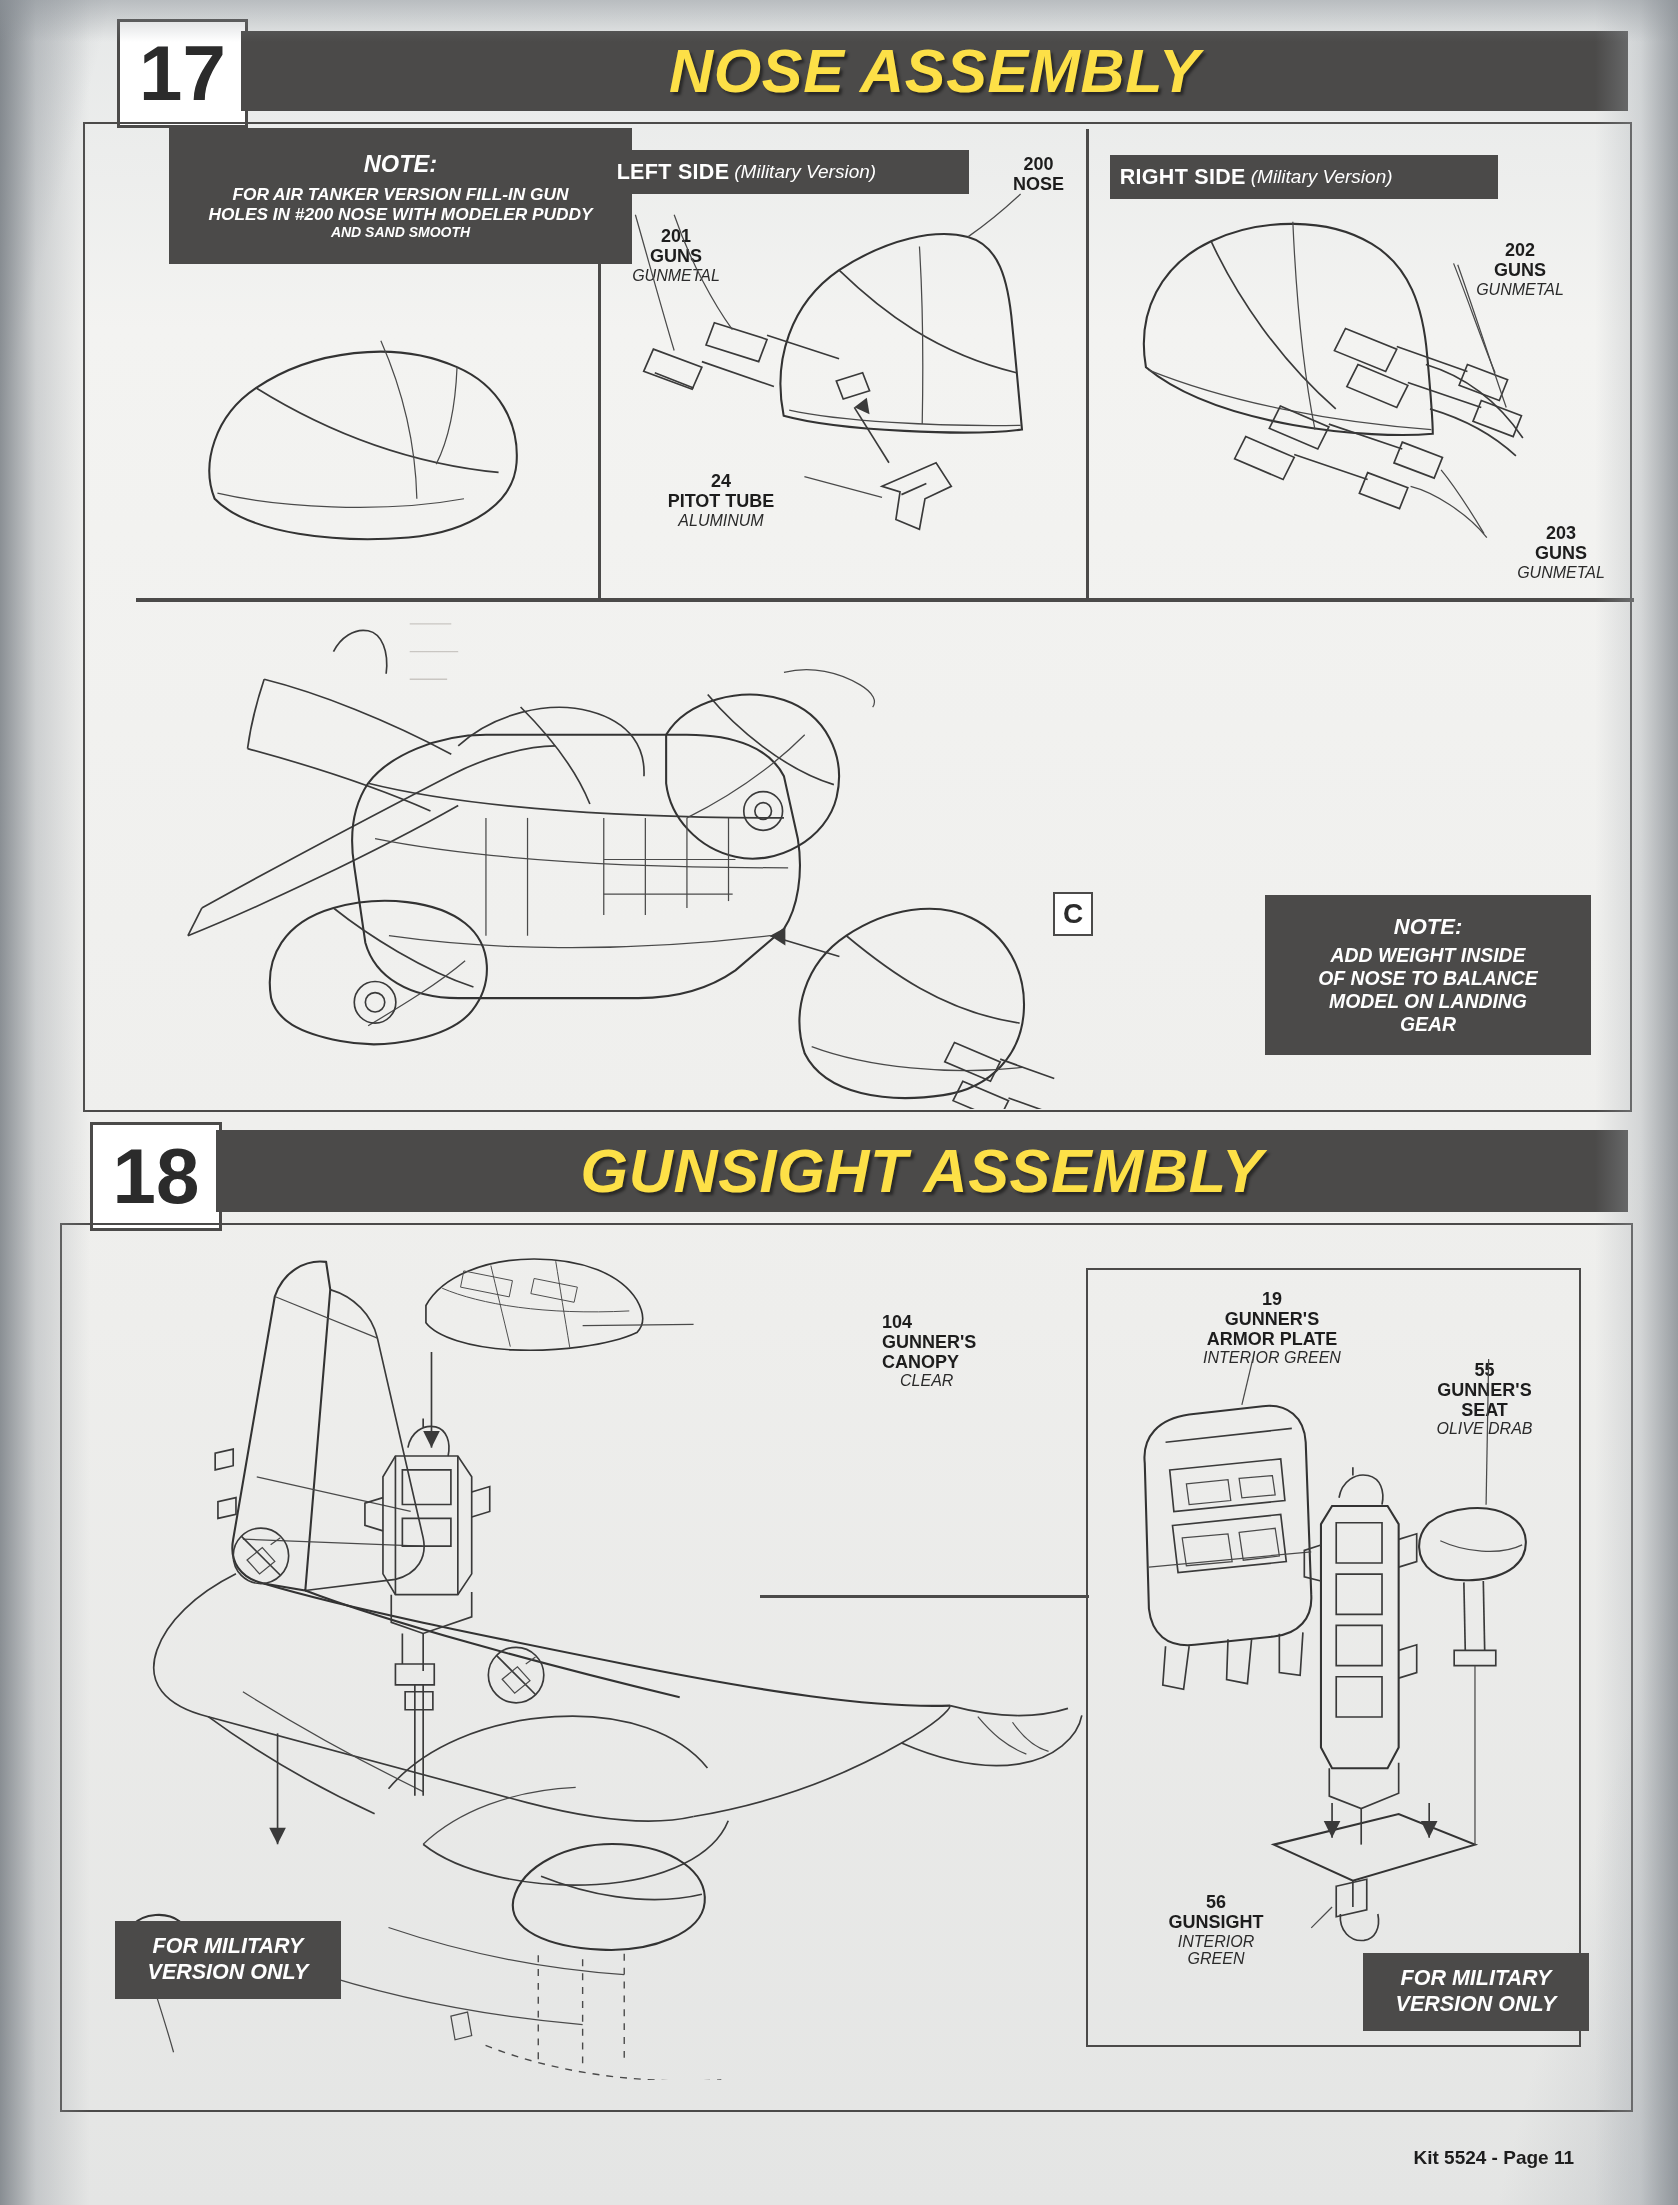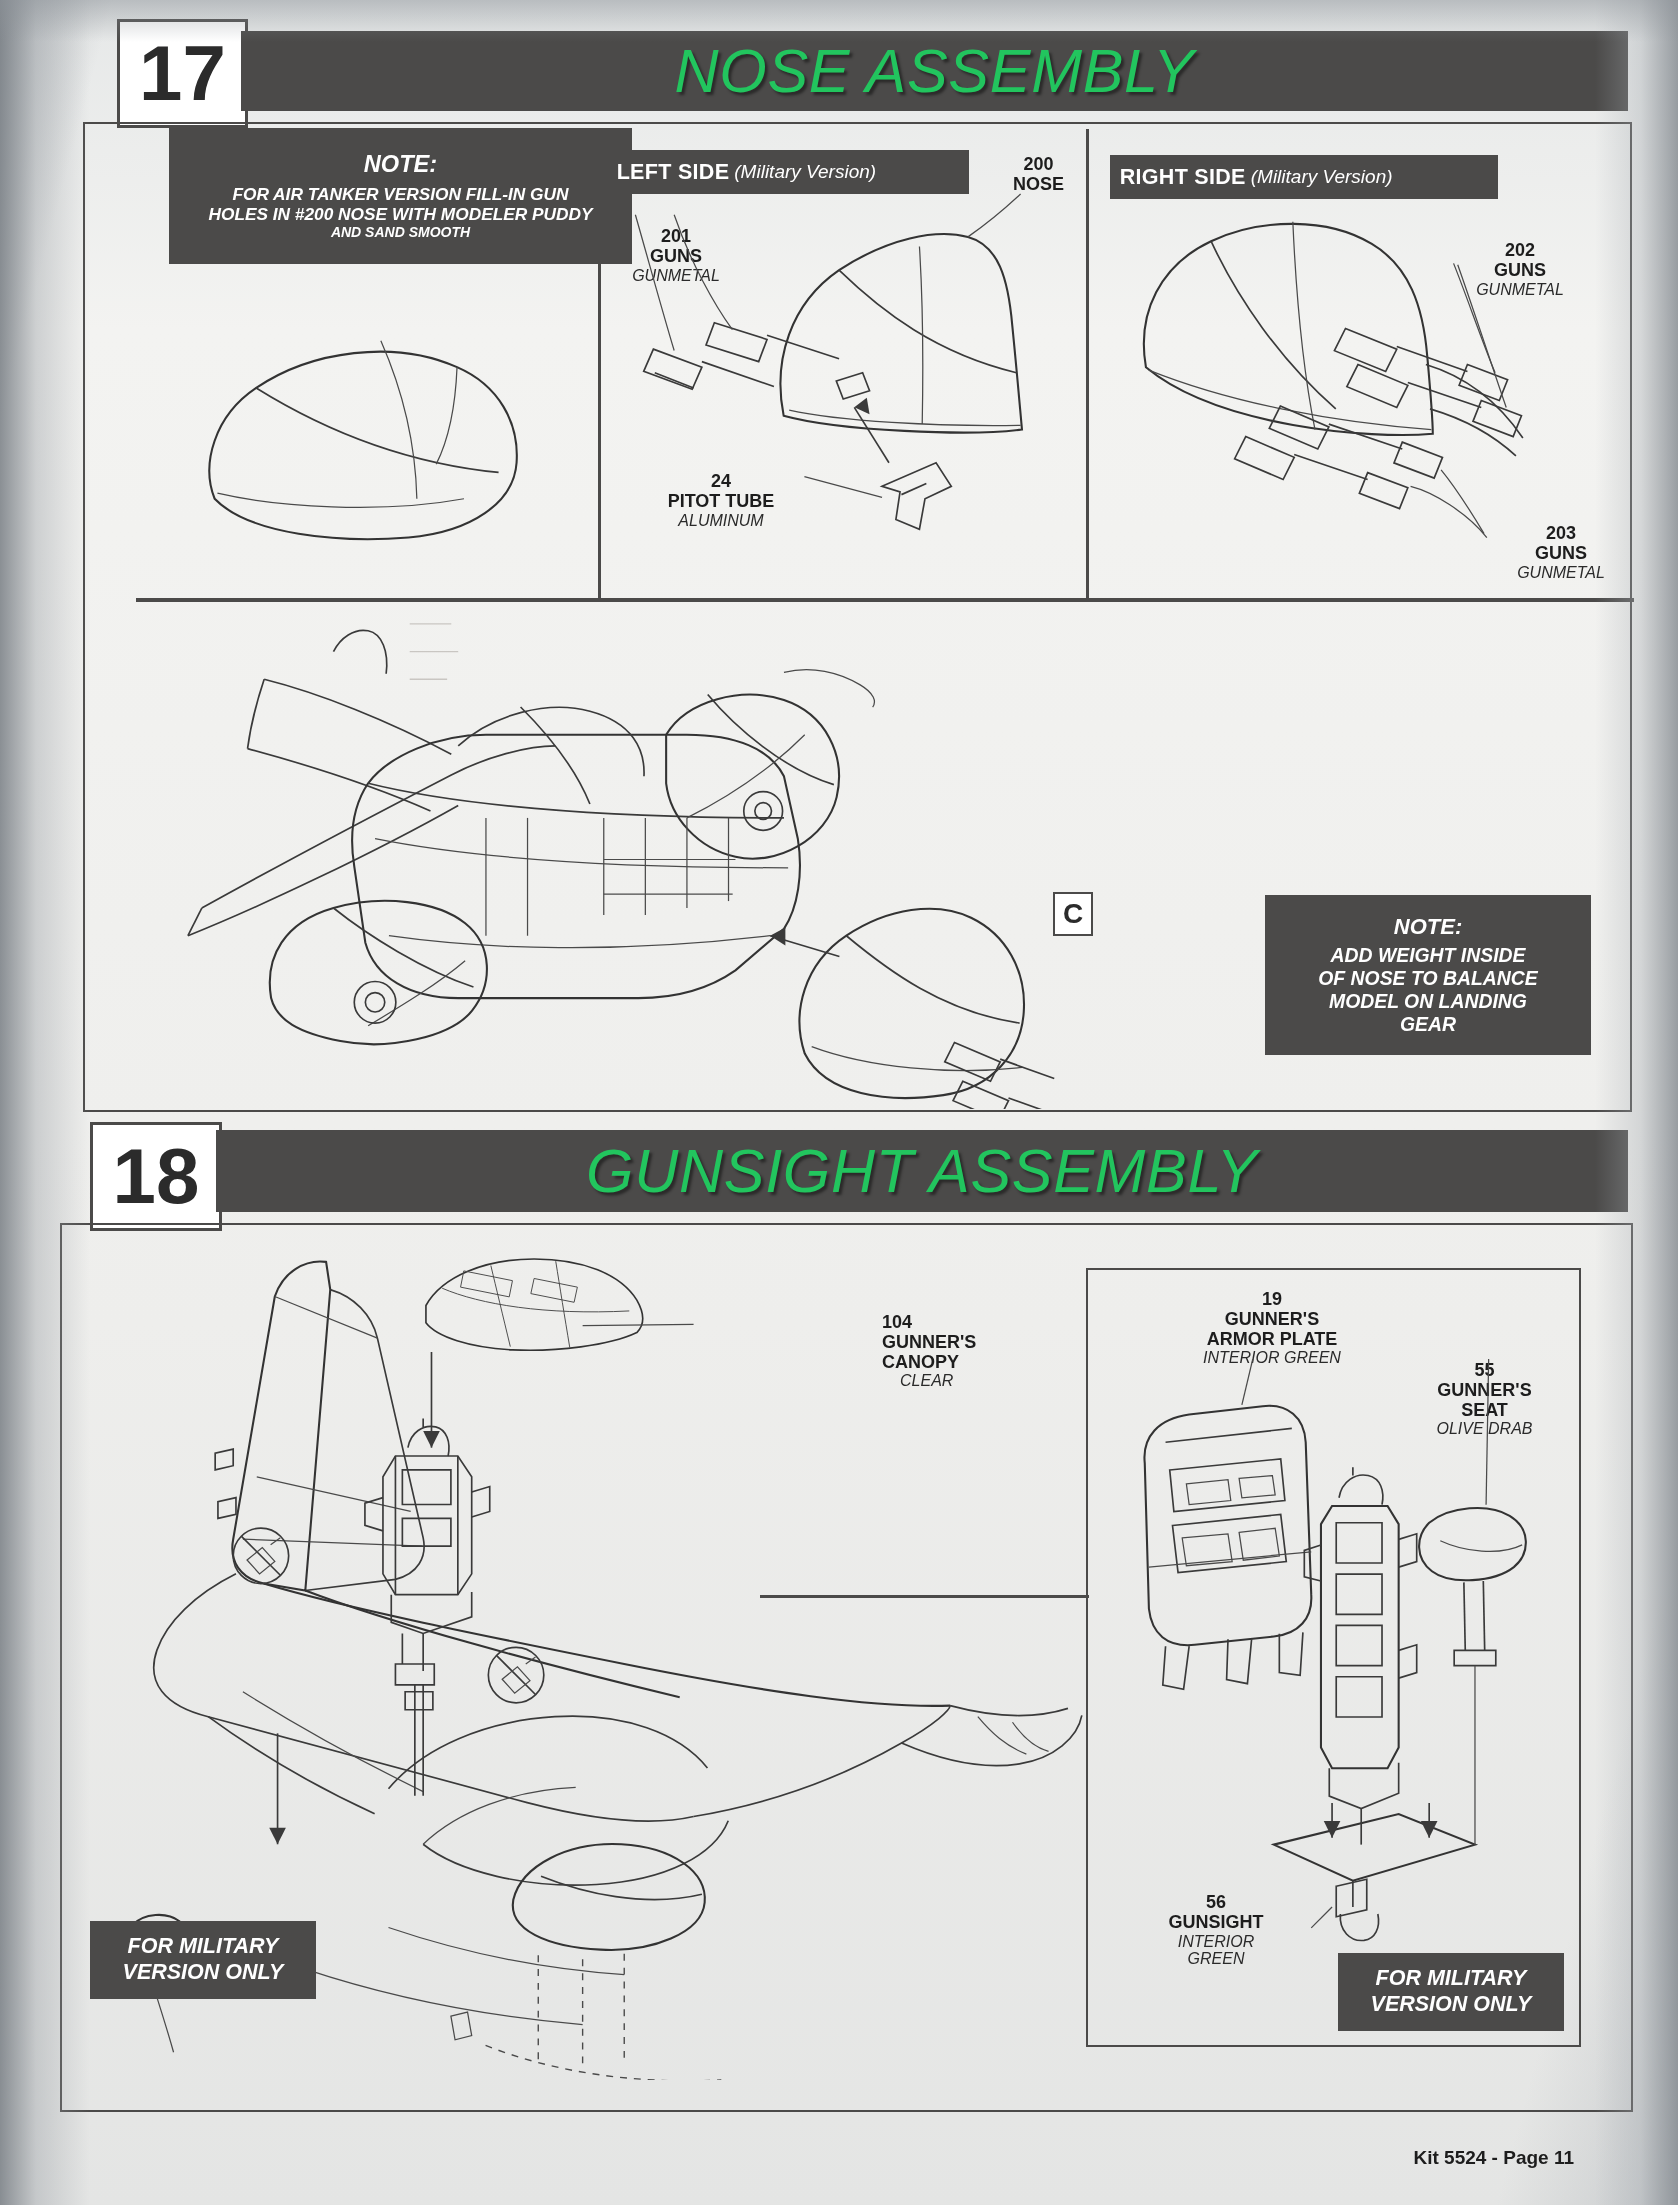--- a/index.html
+++ b/index.html
@@ -52,22 +52,22 @@
   }
   .title-bar {
     position: absolute;
     background: #4b4a49;
     display: flex;
     align-items: center;
     justify-content: center;
   }
   .title-text {
     font-style: italic;
-    font-weight: normal;
-    color: #22c55e;
+    font-weight: bold;
+    color: #fde047;
     letter-spacing: 0.7px;
     text-shadow: 2.8px 2.8px 2.8px rgba(0,0,0,0.45);
   }
 
   
   .frame {
     position: absolute;
     border: 2.8px solid #4b4a49;
   }
   .hline {
@@ -150,20 +150,21 @@
     color: #fff;
     font-weight: bold;
     font-style: italic;
     text-align: center;
     display: flex;
     align-items: center;
     justify-content: center;
     line-height: 1.2;
     padding: 2.8px 7px;
     box-sizing: border-box;
+    margin-left: 25px;
   }
 
   .footer {
     position: absolute;
     right: 104px;
     bottom: 36px;
     font-weight: bold;
     font-size: 19px;
     color: #1d1d1d;
   }

